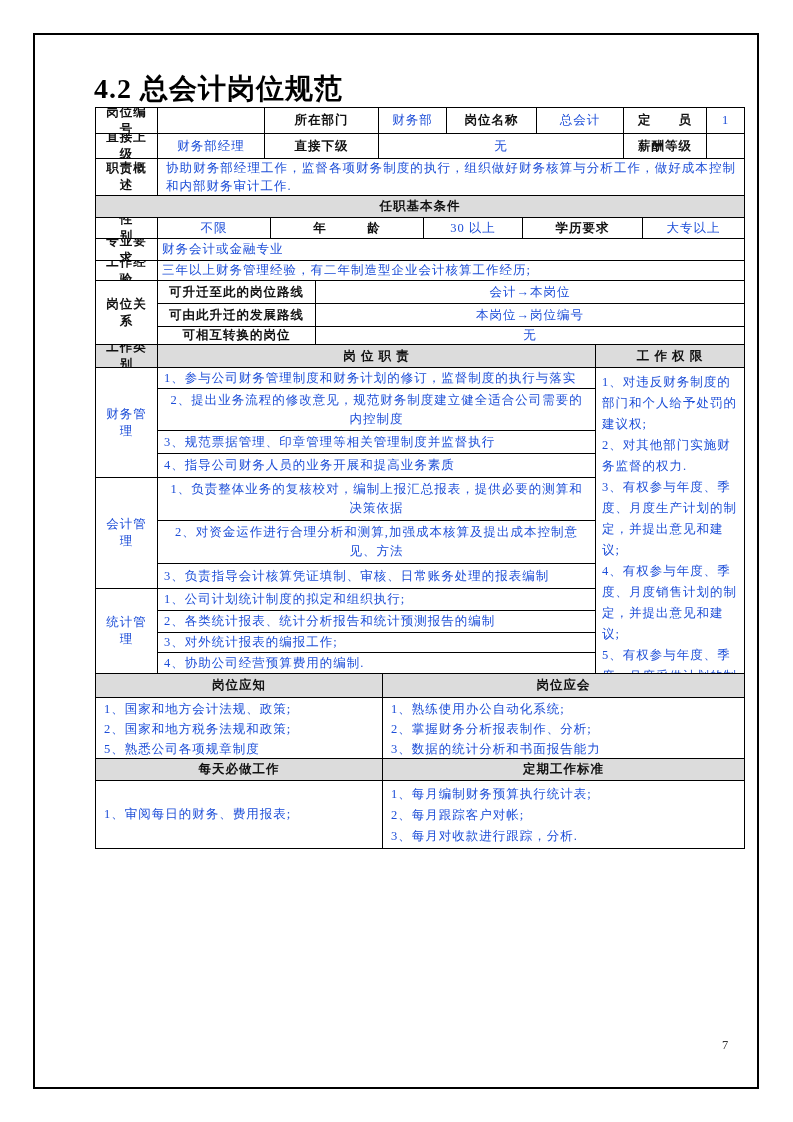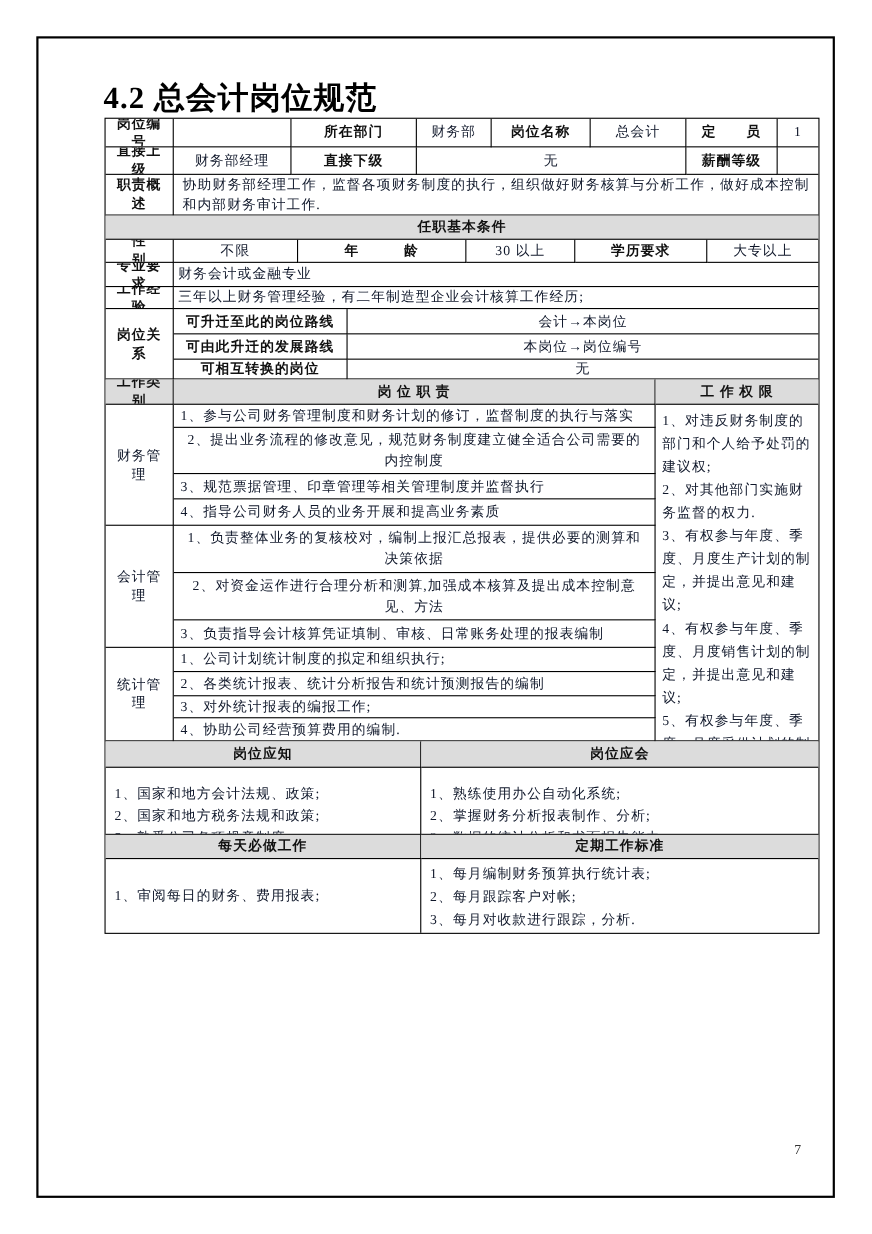--- a/index.html
+++ b/index.html
@@ -25,42 +25,42 @@
     border: 1.5px solid #000;
     font-size: 12.5px;
   }
   .tr { display: flex; width: 100%; }
   .td {
     border-right: 1px solid #000;
     border-bottom: 1px solid #000;
     display: flex; align-items: center; justify-content: center;
     text-align: center; overflow: hidden;
     padding: 0 4px;
-    color: #0f172a;
+    color: #1d4ed8;
     letter-spacing: 1px;
     line-height: 17px;
   }
   .td.last { border-right: none; }
   .td.bottom { border-bottom: none; }
   .lbl { font-weight: bold; color: #111; }
   .gray { background: #dcdcdc; }
   .la { justify-content: flex-start; text-align: left; }
   .block { display: block; text-align: left; }
   .jst { text-align: justify; }
   
   .w37{width:37px}.w62{width:62px}.w68{width:68px}.w83{width:83px}
   .w87{width:87px}.w90{width:90px}.w99{width:99px}.w101{width:101px}
   .w107{width:107px}.w113{width:113px}.w114{width:114px}.w120{width:120px}
   .w148{width:148px}.w153{width:153px}.w158{width:158px}.w245{width:245px}
   .w287{width:287px}.w361{width:361px}.w428{width:428px}.w438{width:438px}
   .w500{width:500px}.w586{width:586px}.wfull{width:100%}
   .duty-item { line-height: 19px; padding: 0 6px; text-align: center; }
   .auth-cell { align-items: flex-start; padding: 4px 6px; line-height: 21px; }
   .auth-cell p { margin: 0; }
-  .list-cell { padding: 13px 8px; line-height: 20px; }
+  .list-cell { padding: 1px 8px; line-height: 20px; }
   .list-cell div { white-space: nowrap; }
   .periodic-cell { padding: 3px 8px; line-height: 21px; }
   .summary-cell { line-height: 18px; padding: 0 8px; }
   .page-number {
     position: absolute; left: 722px; top: 1038px;
     font-size: 12.5px; color: #333;
   }
 </style>
 </head>
 <body>

